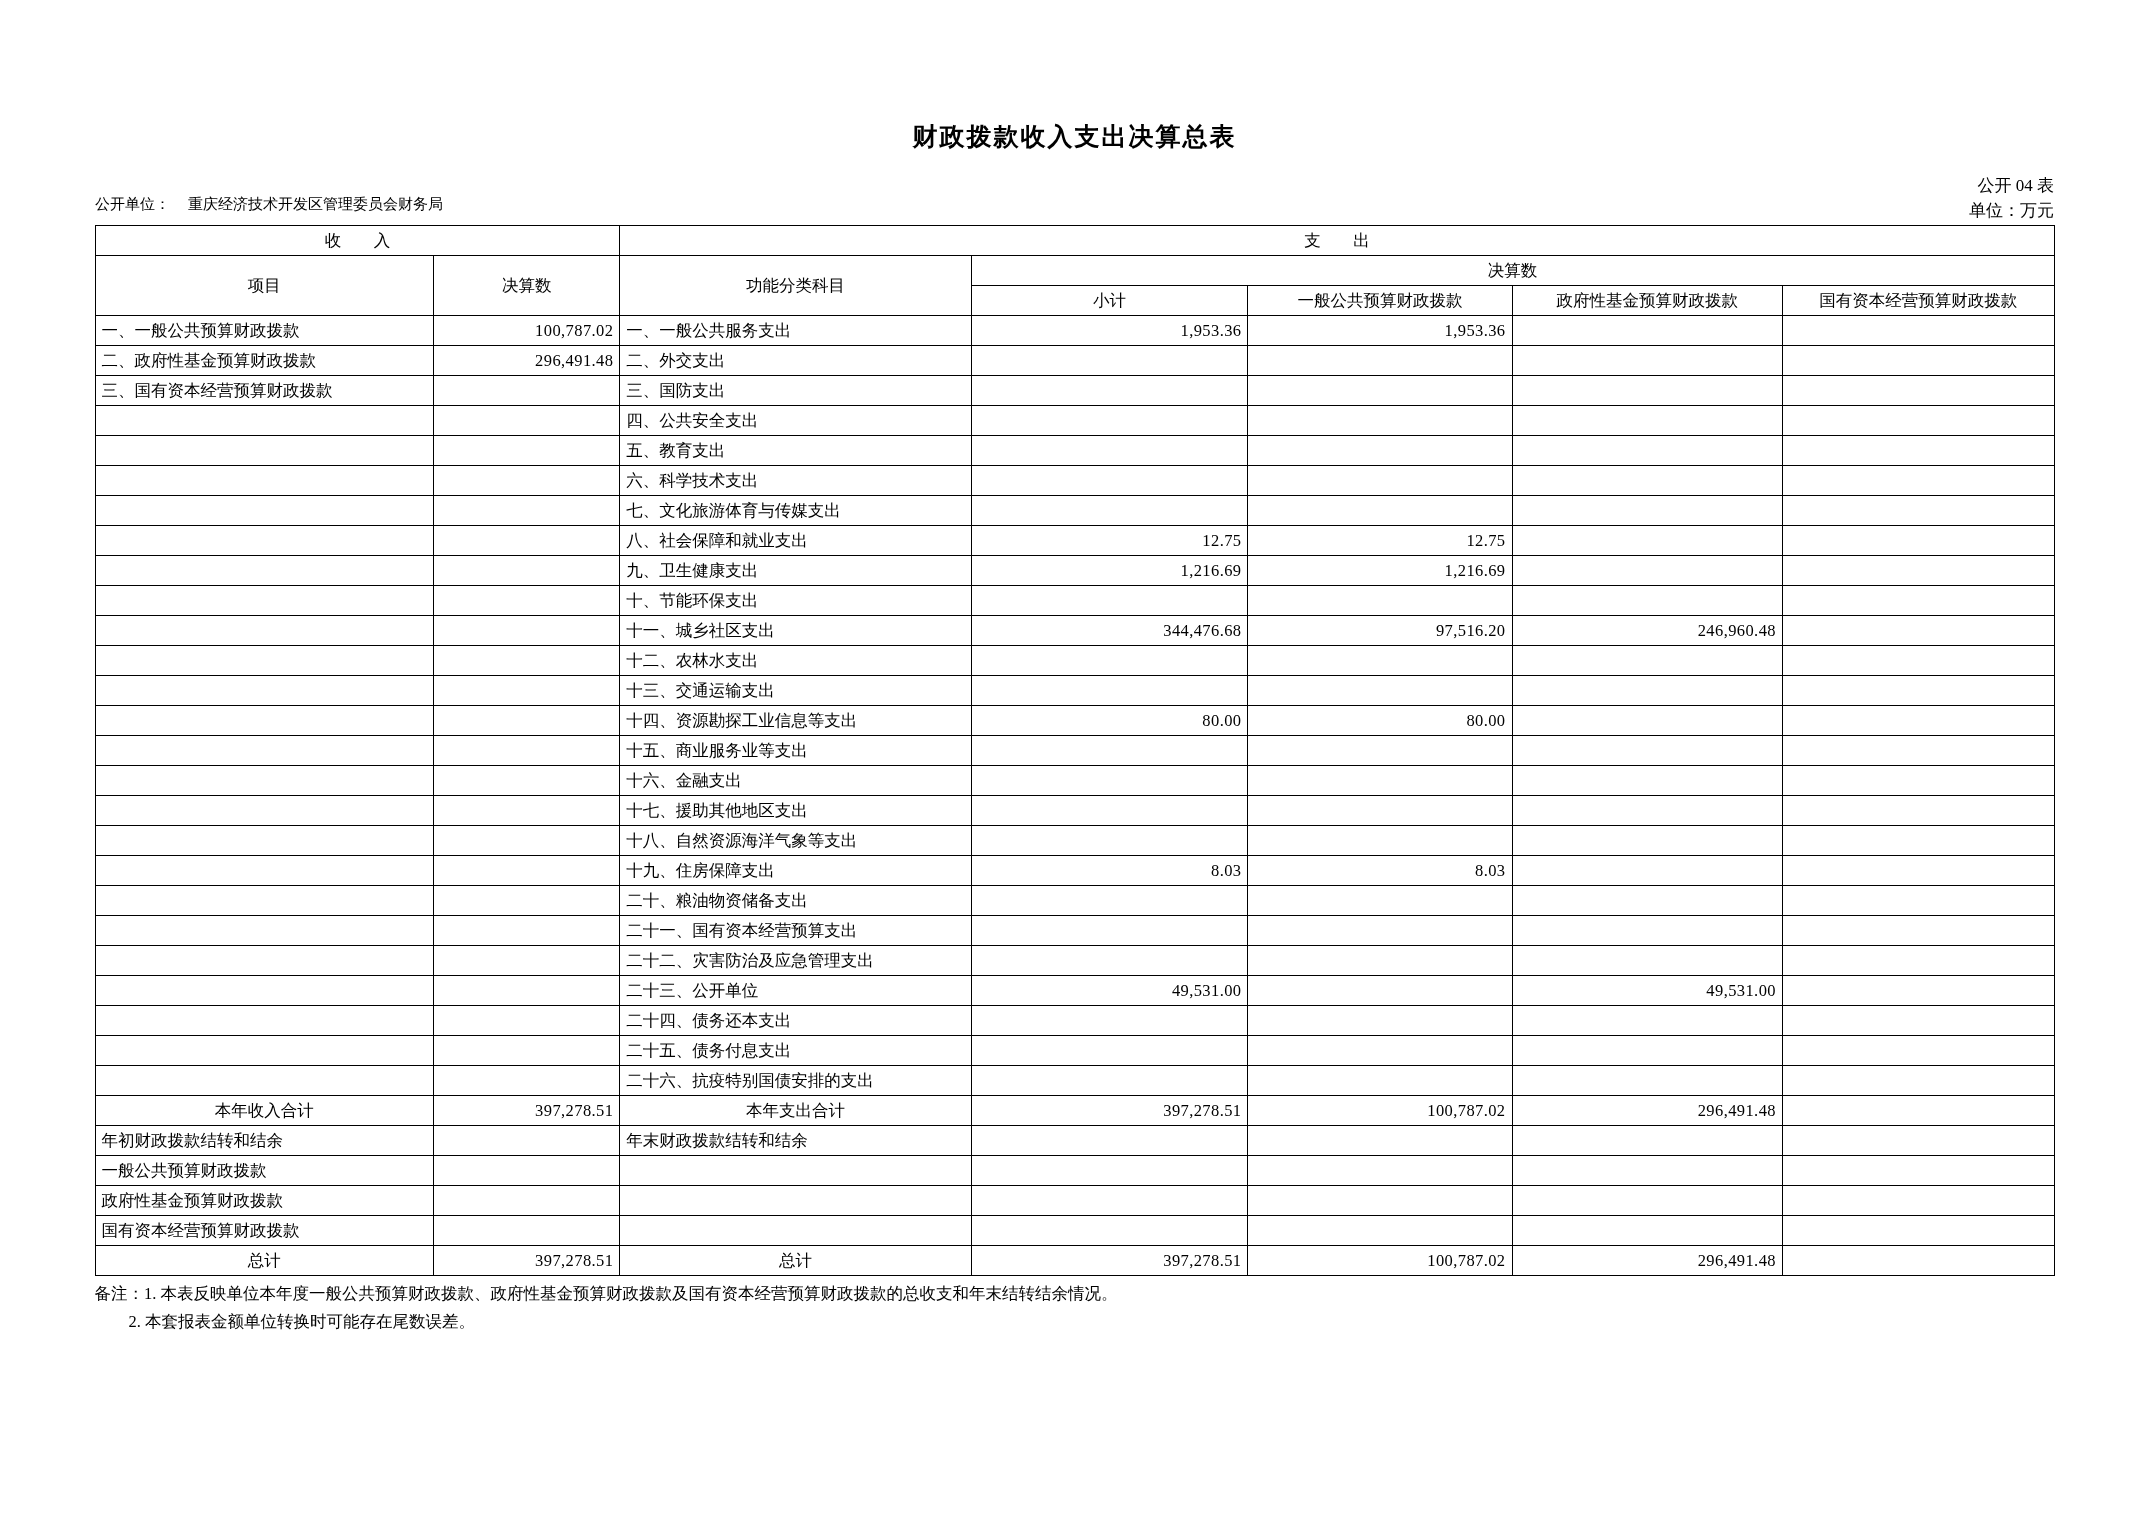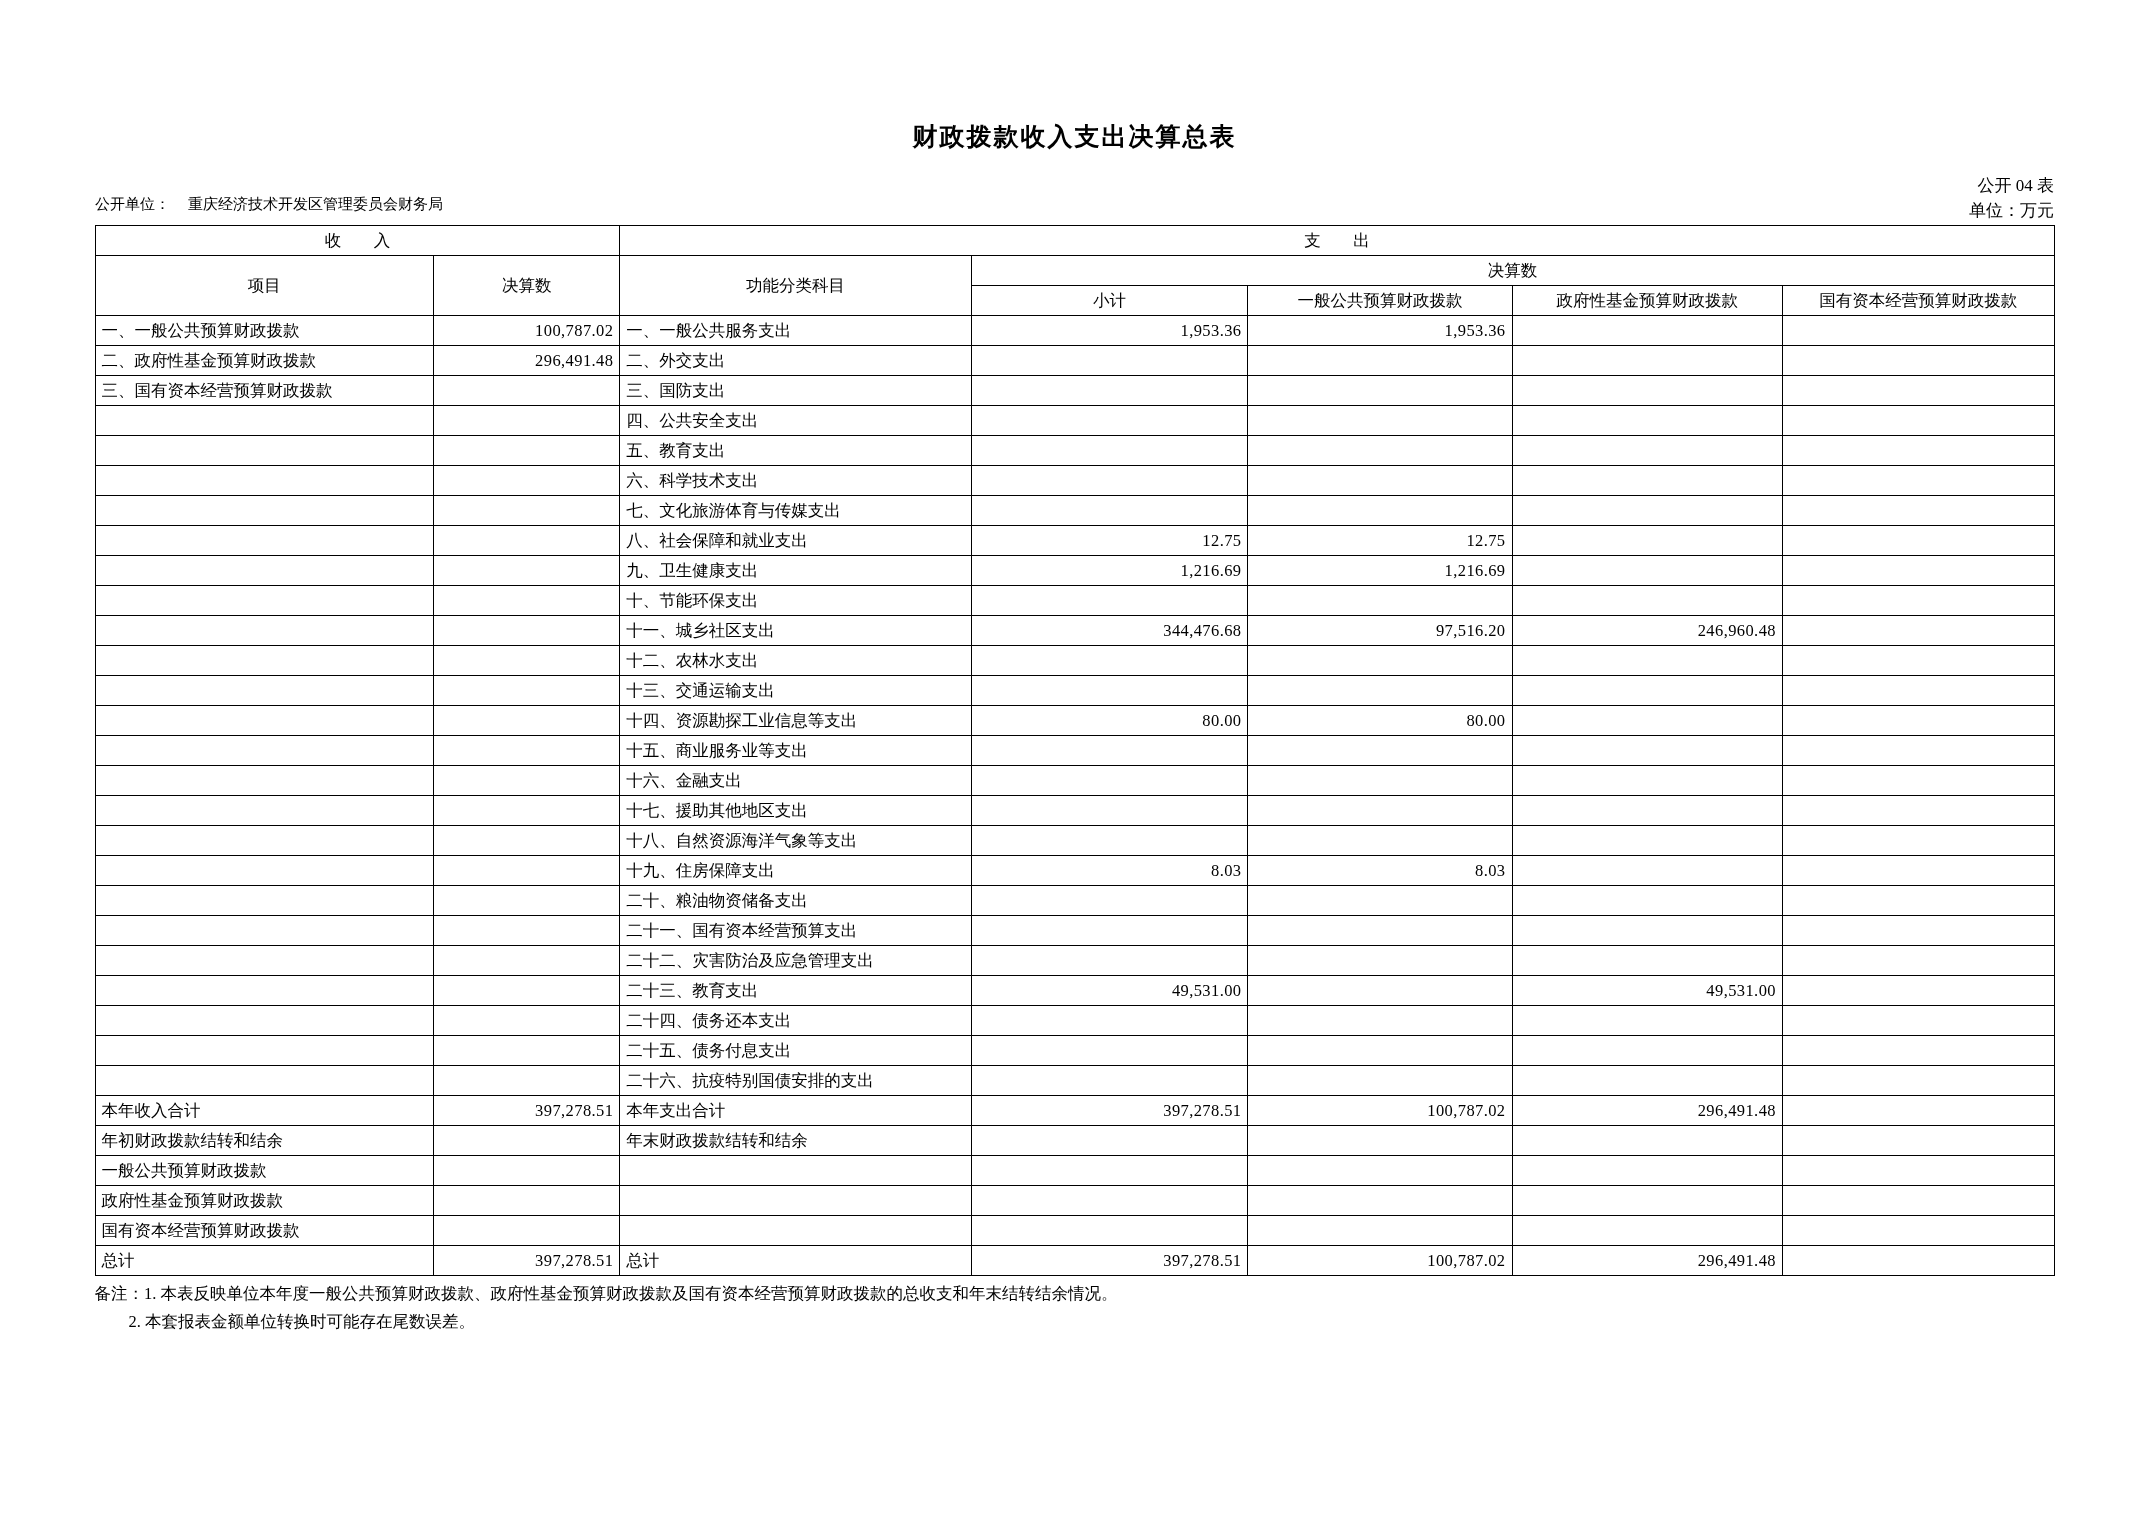--- a/index.html
+++ b/index.html
@@ -86,21 +86,21 @@
     padding-right: 14px;
     font-family: "Liberation Serif", serif;
     letter-spacing: 0.4px;
   }
   .indent1 { padding-left: 22px; }
   .total-row td {
     font-family: "Liberation Sans", sans-serif;
     font-weight: bold;
     font-size: 16.5px;
   }
-  .total-row td.cell-text { text-align: left; }
+  .total-row td.cell-text { text-align: center; }
   .total-row td.cell-num { text-align: right; font-family: "Liberation Serif", serif; }
   .notes {
     width: 1960px;
     margin: 4px auto 0 auto;
     font-size: 16.5px;
     line-height: 28px;
   }
   .notes .n2 { padding-left: 34px; }
   col.c1 { width: 318px; }
   col.c2 { width: 175px; }
@@ -350,21 +350,21 @@
           <td class="cell-num"></td>
           <td class="cell-text">二十二、灾害防治及应急管理支出</td>
           <td class="cell-num"></td>
           <td class="cell-num"></td>
           <td class="cell-num"></td>
           <td class="cell-num"></td>
         </tr>
         <tr>
           <td class="cell-text"></td>
           <td class="cell-num"></td>
-          <td class="cell-text">二十三、教育支出</td>
+          <td class="cell-text">二十三、公开单位</td>
           <td class="cell-num">49,531.00</td>
           <td class="cell-num"></td>
           <td class="cell-num">49,531.00</td>
           <td class="cell-num"></td>
         </tr>
         <tr>
           <td class="cell-text"></td>
           <td class="cell-num"></td>
           <td class="cell-text">二十四、债务还本支出</td>
           <td class="cell-num"></td>

